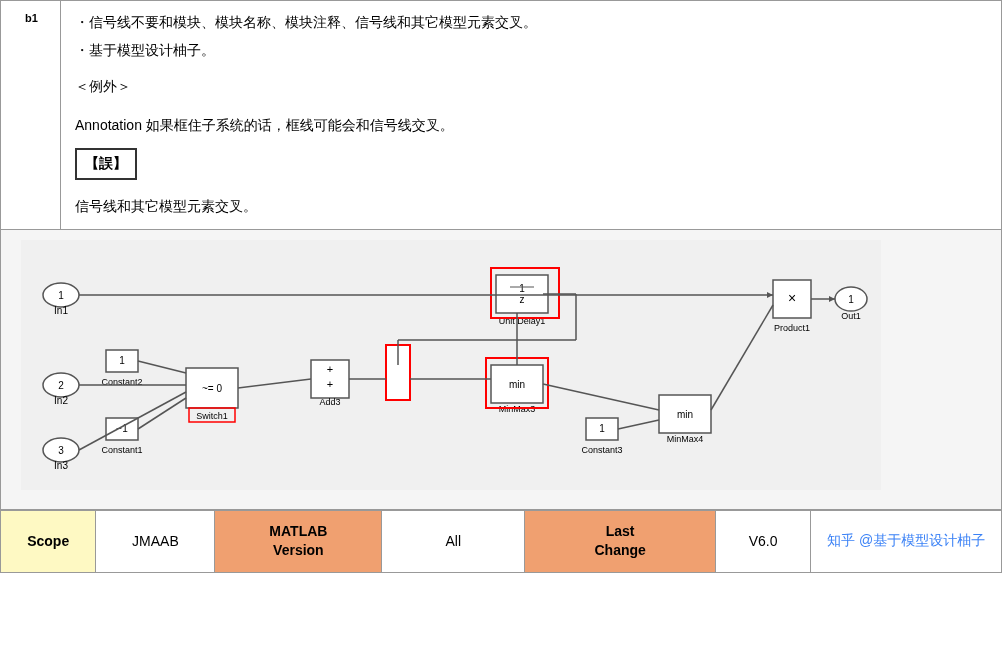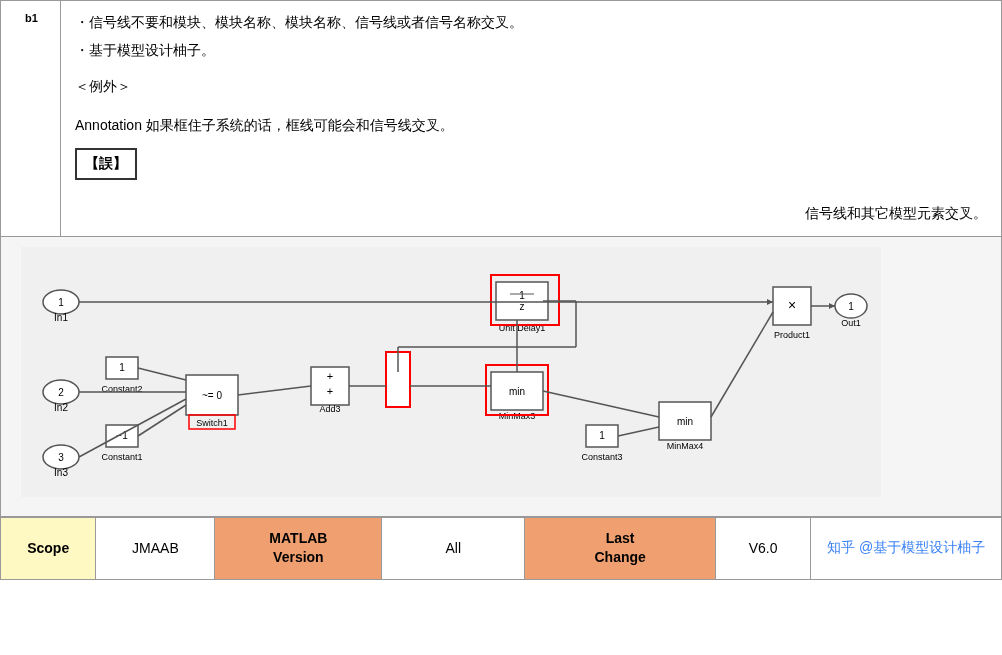--- a/index.html
+++ b/index.html
@@ -42,22 +42,21 @@
     }
     .error-box {
       display: inline-block;
       border: 2px solid #333;
       padding: 2px 8px;
       margin-top: 10px;
       margin-bottom: 6px;
       font-weight: bold;
     }
     .error-text {
-      margin-top: 16px;
-      text-align: right;
+      margin-top: 9px;
     }
 
     
     .diagram-section {
       border: 1px solid #999;
       border-top: none;
       background: #f5f5f5;
       padding: 10px 20px;
       position: relative;
       height: 280px;
@@ -125,21 +124,21 @@
     }
   </style>
 </head>
 <body>
 
 <table class="top-table">
   <tbody>
       <tr>
     <td class="col-b1">b1</td>
     <td class="col-content">
-      <div class="content-line">・信号线不要和模块、模块名称、模块名称、信号线或者信号名称交叉。</div>
+      <div class="content-line">・信号线不要和模块、模块名称、模块注释、信号线和其它模型元素交叉。</div>
       <div class="content-line">・基于模型设计柚子。</div>
       <div class="exception-header">＜例外＞</div>
       <div>Annotation 如果框住子系统的话，框线可能会和信号线交叉。</div>
       <div><span class="error-box">【誤】</span></div>
       <div class="error-text">信号线和其它模型元素交叉。</div>
     </td>
   </tr>
 </tbody>
   </table>
 

